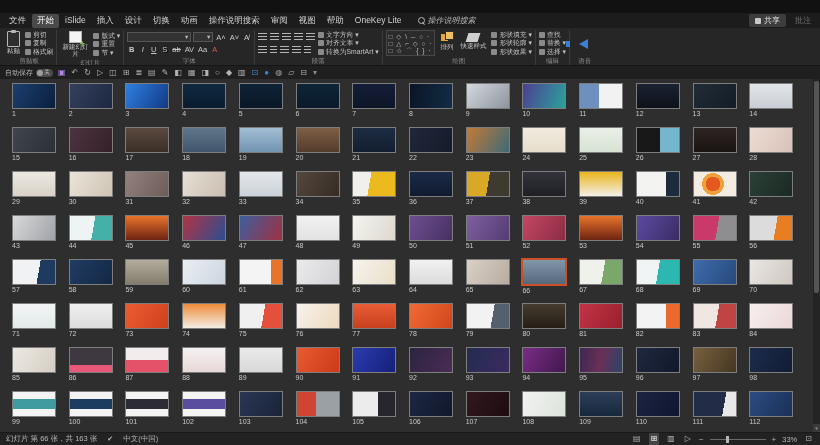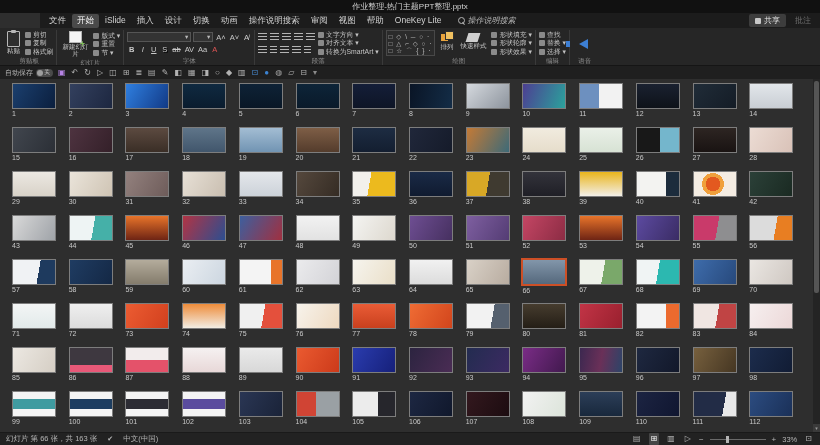--- a/index.html
+++ b/index.html
@@ -10,21 +10,21 @@
   
   .titlebar { height:13px; background:#111; display:flex; align-items:center; color:#c9c9c9; font-size:8px; flex:0 0 auto; }
   .title-text { position:absolute; left:0; right:0; text-align:center; font-size:8px; color:#d4d4d4; pointer-events:none; }
   .titlebar { position:relative; }
   .tb-right { display:flex; align-items:center; gap:0; margin-left:auto; z-index:2; }
   .account { font-size:7.5px; color:#cfcfcf; padding:0 7px; }
   .winbtn { width:20px; height:13px; display:flex; align-items:center; justify-content:center; font-size:8px; color:#c0c0c0; cursor:default; }
   .ribbonopt { font-size:7px; }
 
   
-  .tabrow { height:15px; background:#1c1c1c; display:flex; align-items:center; padding:0 4px; flex:0 0 auto; gap:1px;margin-left:40px; }
+  .tabrow { height:15px; background:#1c1c1c; display:flex; align-items:center; padding:0 4px; flex:0 0 auto; gap:1px; }
   .tab { font-size:8.5px; color:#d2d2d2; padding:1px 5px; border-radius:2px; white-space:nowrap; }
   .tab.active { background:#4a4a4a; color:#fff; }
   .searchbox { display:flex; align-items:center; gap:3px; margin-left:10px; color:#b5b5b5; font-size:8px;font-style:italic; }
   .mag { width:7px; height:7px; position:relative; display:inline-block; }
   .mag::before { content:""; position:absolute; width:5px; height:5px; border:1px solid #b5b5b5; border-radius:50%; left:0; top:0; }
   .mag::after { content:""; position:absolute; width:3px; height:1px; background:#b5b5b5; transform:rotate(45deg); left:4px; top:6px; }
   .tabrow-right { margin-left:auto; display:flex; align-items:center; gap:4px; }
   .share-btn { background:#3d3d3d; color:#e8e8e8; font-size:8px; padding:1px 6px; border-radius:2px; display:flex; gap:3px; align-items:center; }
   .comment-btn { color:#6f6f6f; font-size:8px; padding:1px 5px; }
 
@@ -89,21 +89,20 @@
   .zoomtrack { width:56px; height:1px; background:#6a6a6a; position:relative; }
   .zoomknob { position:absolute; left:30%; top:-3px; width:3px; height:7px; background:#b5b5b5; }
   .zoomsign { font-size:8px; color:#b5b5b5; }
 </style>
 </head>
 <body>
 
 <div class="window">
 
   <div class="titlebar">
-    <div class="title-text">作业整理-热门主题PPT整理.pptx</div>
   </div>
 
   <div class="tabrow">
     <div style="display:flex;gap:1px;">
 
         <span class="tab">文件</span>
 
         <span class="tab active">开始</span>
 
         <span class="tab">iSlide</span>

